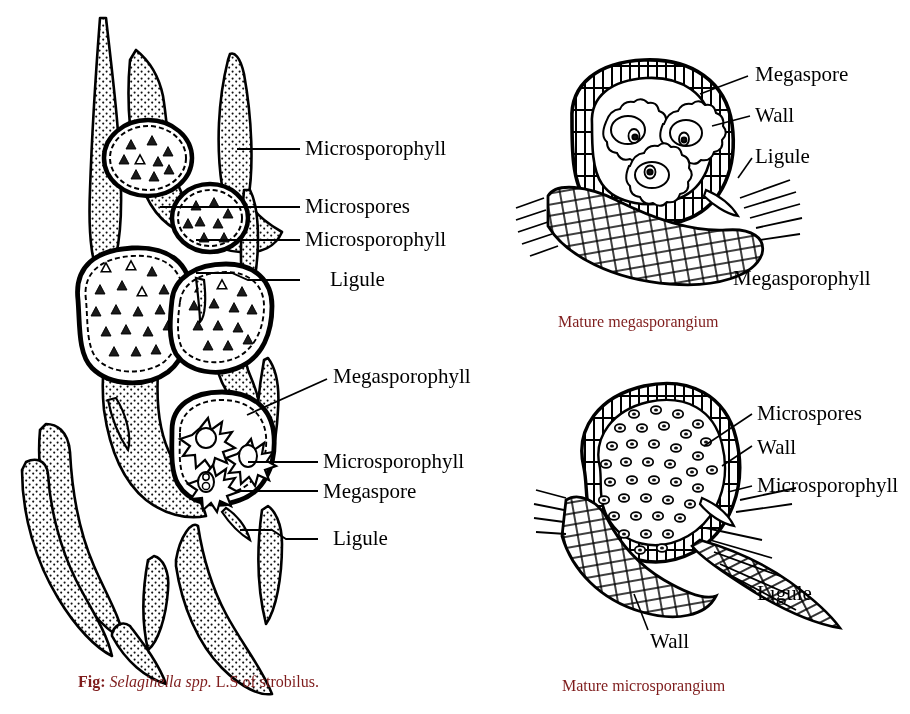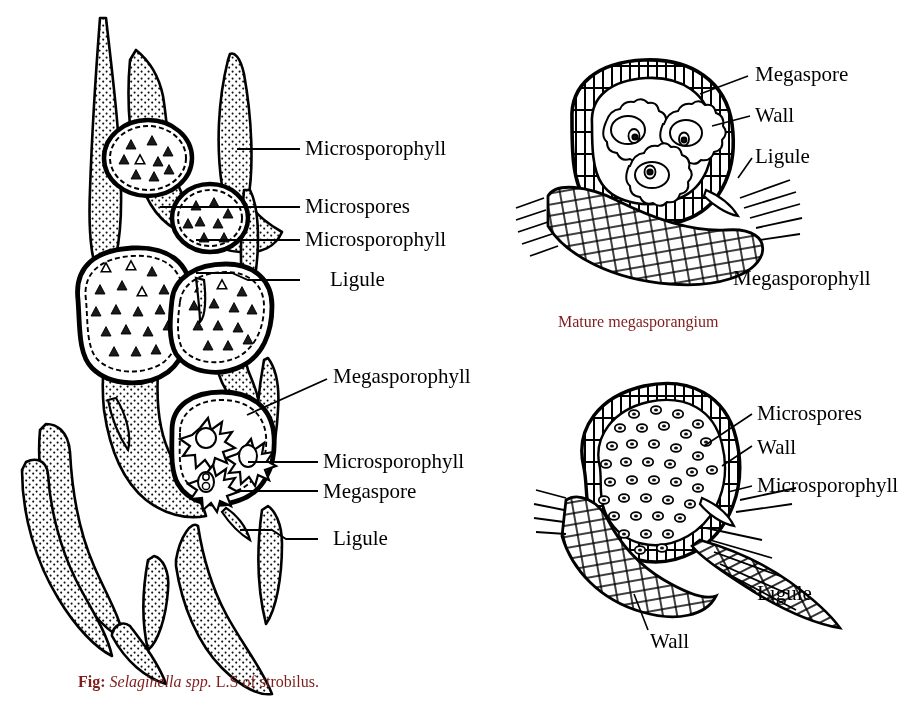--- a/index.html
+++ b/index.html
@@ -440,14 +440,15 @@
   <div class="lbl" style="left:650px; top:631px;">Wall</div>
 
   <div class="cap" style="left:78px; top:674px;">
     <span class="b">Fig:</span>
     <span class="i">Selaginella spp.</span>
     <span>L.S of strobilus.</span>
   </div>
 
   <div class="cap" style="left:558px; top:314px;">Mature megasporangium</div>
 
+  <div class="cap" style="left:562px; top:678px;">Mature  microsporangium</div>
 
 </div>
 
 </body></html>

